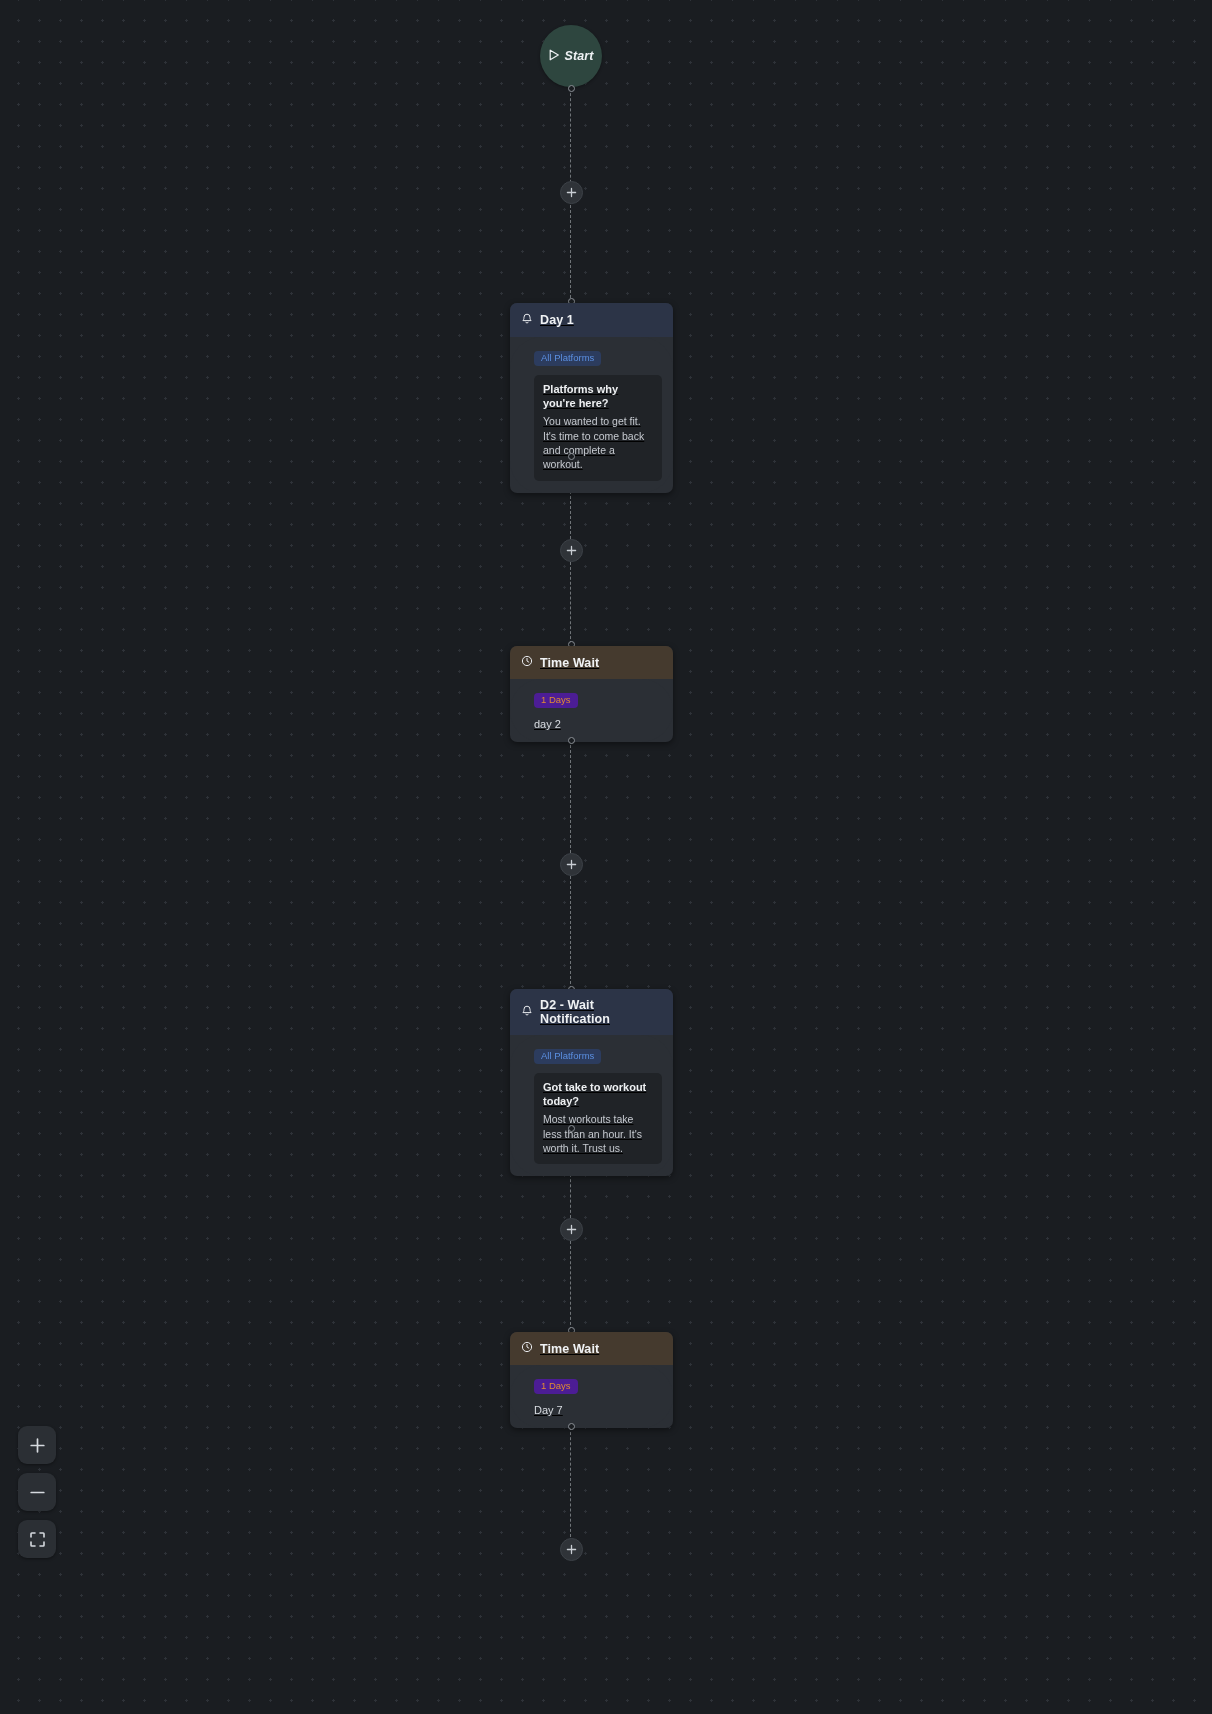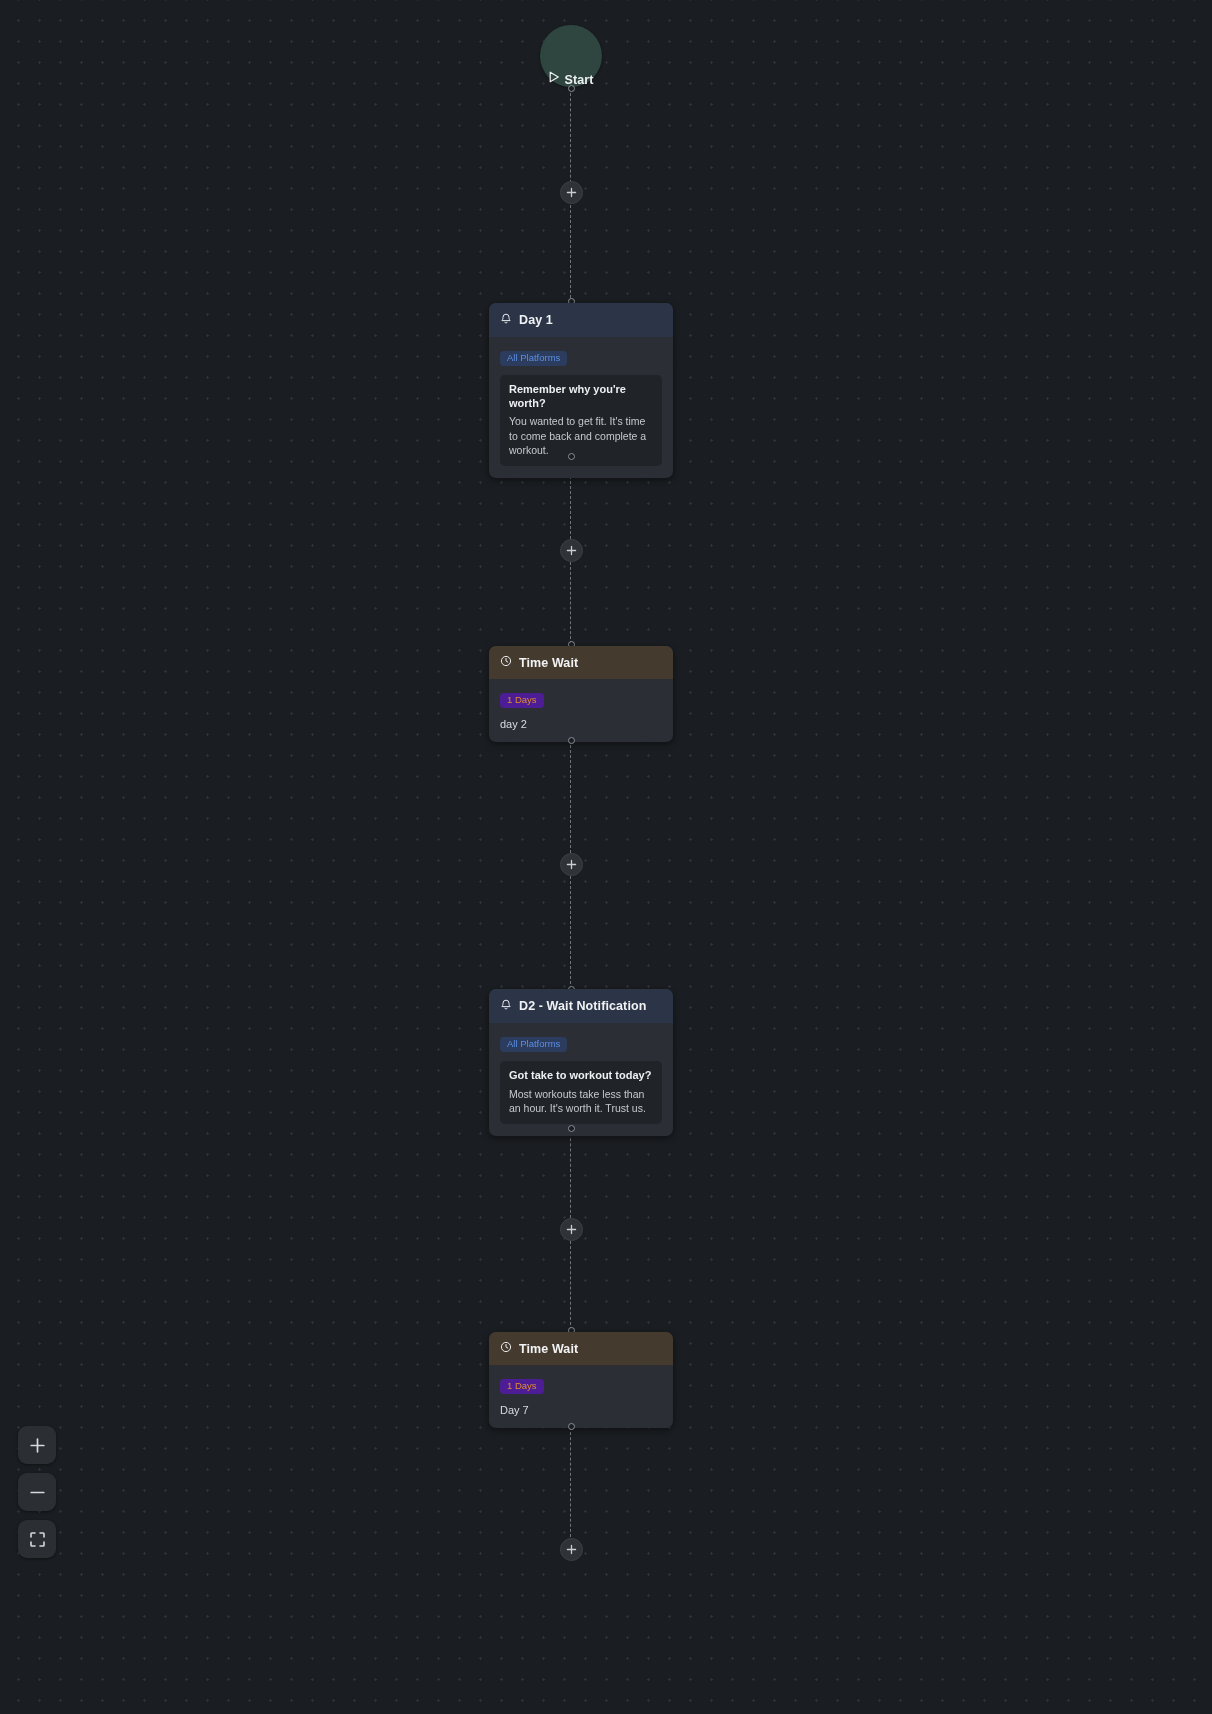--- a/index.html
+++ b/index.html
@@ -79,59 +79,61 @@
   
   #start-node {
     position: absolute;
     left: 540px;
     top: 25px;
     width: 62px;
     height: 62px;
     border-radius: 50%;
     background: #2e463f;
     display: flex;
-    align-items: flex-end;
+    align-items: center;
     justify-content: center;
     gap: 5px;
     cursor: pointer;
     box-shadow: 0 1px 3px rgba(0,0,0,.35);
+    font-style: italic;
   }
   #start-node .start-label {
     color: #eef1f3;
     font-size: 12.5px;
     font-weight: bold;
     letter-spacing: .1px;
   }
 
   
   .node-card {
     position: absolute;
-    left: 489px;
-    width: 184px;
+    left: 510px;
+    width: 163px;
     border-radius: 7px;
     overflow: hidden;
     background: #2b2f35;
     box-shadow: 0 2px 6px rgba(0,0,0,.45);
     cursor: pointer;
+    text-decoration: underline;
   }
   .card-header {
     display: flex;
     align-items: center;
     gap: 7px;
     padding: 9px 11px;
     font-size: 12.5px;
     font-weight: bold;
     color: #f0f2f4;
     letter-spacing: .1px;
   }
   .card-header.push   { background: #2c3447; }
   .card-header.wait   { background: #453a2e; }
 
   .card-body {
-    padding: 10px 11px 12px 11px;
+    padding: 10px 11px 12px 24px;
     background: #2b2f35;
     border-radius: 32px;
   }
 
   .badge {
     display: inline-block;
     font-size: 9.5px;
     padding: 2.5px 7px;
     border-radius: 4px;
     font-weight: normal;
@@ -238,21 +240,21 @@
           <svg width="12" height="13" viewBox="0 0 12 13" fill="none">
             <path d="M3 5.2a3 3 0 0 1 6 0c0 2.1.7 3 1.1 3.4H1.9C2.3 8.2 3 7.3 3 5.2Z" stroke="#e8eaee" stroke-width="1" stroke-linejoin="round"></path>
             <path d="M4.8 10.2a1.3 1.3 0 0 0 2.4 0" stroke="#e8eaee" stroke-width="1" stroke-linecap="round"></path>
           </svg>
         </span>
         <span>Day 1</span>
       </div>
       <div class="card-body">
         <span class="badge platforms">All Platforms</span>
         <div class="msg-box">
-          <p class="msg-title">Remember why you're worth?</p>
+          <p class="msg-title">Platforms why you're here?</p>
           <p class="msg-text">You wanted to get fit. It's time to come back and complete a workout.</p>
         </div>
       </div>
     </div>
     <div class="port" style="top:456px;"></div>
 
     <div class="add-btn" style="top:550px;">
       <span>
         <svg width="11" height="11" viewBox="0 0 11 11">
           <path d="M5.5 1.4 V9.6 M1.4 5.5 H9.6" stroke="#c9ced4" stroke-width="1.3" stroke-linecap="round"></path>

